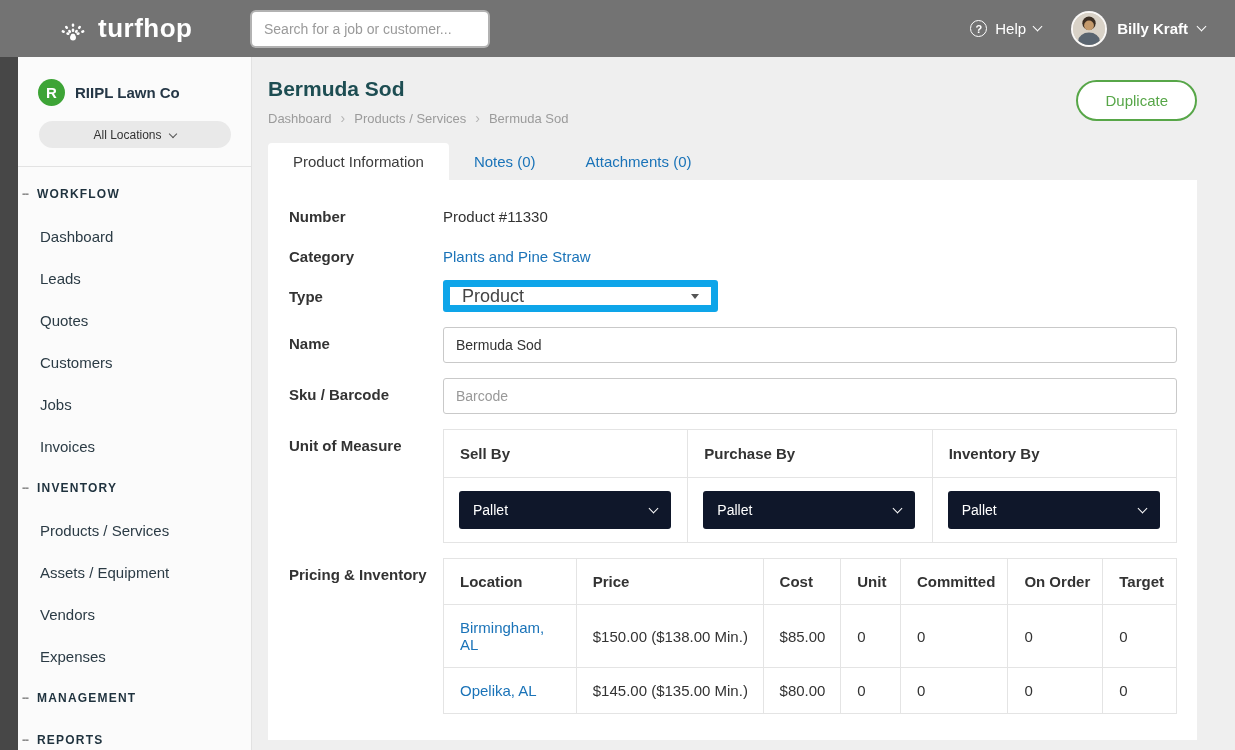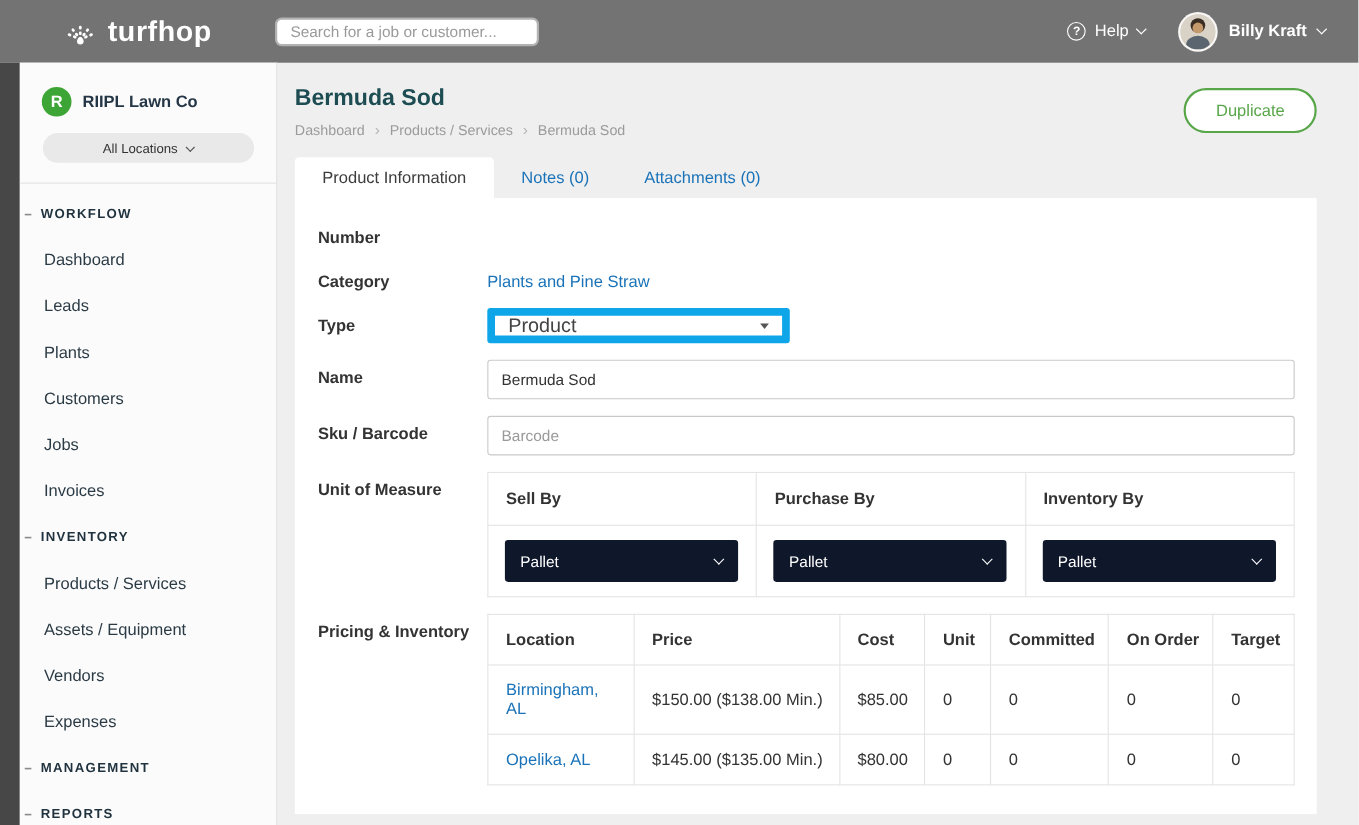--- a/index.html
+++ b/index.html
@@ -5,21 +5,21 @@
   * { box-sizing: border-box; }
   html, body { margin:0; padding:0; width:1235px; height:750px; overflow:hidden;
     font-family:"Liberation Sans", sans-serif; background:#efefef; }
 
   
   .topbar { height:57px; background:#737373; display:flex; align-items:center; color:#fff; }
   .logo-area { width:252px; flex:0 0 252px; display:flex; align-items:center; padding-left:56px; cursor:pointer; }
   .logo-icon { width:34px; height:34px; margin-right:8px; }
   .logo-text { font-size:26px; font-weight:bold; letter-spacing:.5px; }
   .search-wrap { flex:0 0 auto; }
-  .search-input { width:236px; height:22px; border:none; border-radius:4px; background:#fff;
+  .search-input { width:236px; height:34px; border:none; border-radius:4px; background:#fff;
     padding:0 12px; font-size:14px; color:#333; outline:none;
     box-shadow:0 0 0 2px rgba(255,255,255,.45); font-family:"Liberation Sans", sans-serif;}
   .search-input::placeholder { color:#9a9a9a; }
   .topbar-right { margin-left:auto; display:flex; align-items:center; gap:30px; padding-right:30px; }
   .help-menu { display:flex; align-items:center; gap:8px; font-size:15px; cursor:pointer; }
   .q-icon { width:17px; height:17px; border:1.5px solid #fff; border-radius:50%;
     display:flex; align-items:center; justify-content:center; font-size:11px; font-weight:bold; }
   .chev { width:7px; height:7px; border-right:1.5px solid #fff; border-bottom:1.5px solid #fff;
     display:inline-block; transform:rotate(45deg); margin-top:-4px; }
   .chev.dark { border-color:#555; width:6px; height:6px; margin-top:-2px; }
@@ -146,21 +146,21 @@
     </div>
     <div class="sidebar-div"></div>
 
     <nav class="nav">
       <div class="section-h">
         <span class="dash-icon">--</span>
         <span>WORKFLOW</span>
       </div>
       <div class="nav-item">Dashboard</div>
       <div class="nav-item">Leads</div>
-      <div class="nav-item">Plants</div>
+      <div class="nav-item">Quotes</div>
       <div class="nav-item">Customers</div>
       <div class="nav-item">Jobs</div>
       <div class="nav-item">Invoices</div>
 
       <div class="section-h">
         <span class="dash-icon">--</span>
         <span>INVENTORY</span>
       </div>
       <div class="nav-item">Products / Services</div>
       <div class="nav-item">Assets / Equipment</div>
@@ -196,20 +196,21 @@
     <div class="tabs">
       <div class="tab active">Product Information</div>
       <div class="tab">Notes (0)</div>
       <div class="tab">Attachments (0)</div>
     </div>
 
     <section class="panel">
 
       <div class="frow">
         <div class="flabel">Number</div>
+        <div class="fcontrol plain-val">Product #11330</div>
       </div>
 
       <div class="frow">
         <div class="flabel">Category</div>
         <div class="fcontrol cat-val">
           <a class="link">Plants and Pine Straw</a>
         </div>
       </div>
 
       <div class="frow">

